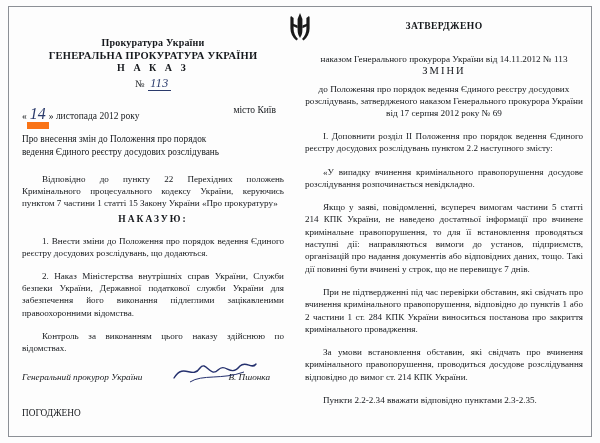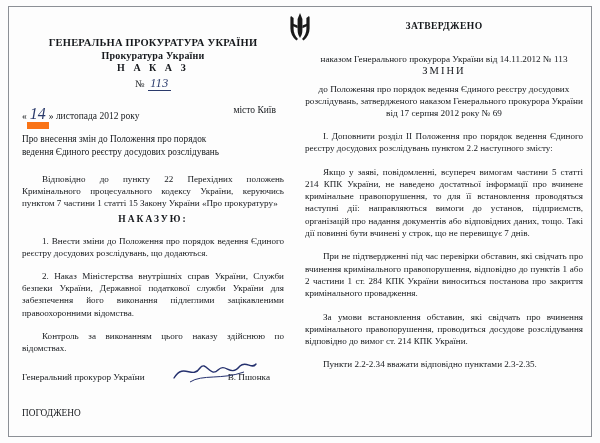--- a/index.html
+++ b/index.html
@@ -125,20 +125,21 @@
     font-weight: bold;
     font-size: 9.5px;
     letter-spacing: 2px;
     margin-top: 4px;
   }
   .sign-block {
     margin-top: 18px;
     position: relative;
     font-size: 9.2px;
     height: 16px;
+    font-style: italic;
   }
   .sign-block .role { position: absolute; left: 0; top: 0; }
   .sign-block .name { position: absolute; right: 14px; top: 0; }
   .pogodzheno {
     margin-top: 20px;
     font-size: 9.3px;
     font-weight: normal;
   }
 
   
@@ -191,22 +192,22 @@
     <svg width="26" height="30" viewBox="0 0 26 30">
       <path d="M13 1 L15.4 7 L15.4 18 C15.4 21 14.6 23.5 13 26 C11.4 23.5 10.6 21 10.6 18 L10.6 7 Z" fill="#1a1a1a"></path>
       <path d="M4 4 L6.6 6 L6.6 17 C6.6 20.5 8.2 24 11 27 L9.4 28.6 C5.6 25.4 3.4 21 3.4 16.5 L3.4 5.2 Z" fill="#1a1a1a"></path>
       <path d="M22 4 L19.4 6 L19.4 17 C19.4 20.5 17.8 24 15 27 L16.6 28.6 C20.4 25.4 22.6 21 22.6 16.5 L22.6 5.2 Z" fill="#1a1a1a"></path>
       <path d="M5.6 11.5 L10.6 13.6 L10.6 16.2 L5.6 14 Z" fill="#1a1a1a"></path>
       <path d="M20.4 11.5 L15.4 13.6 L15.4 16.2 L20.4 14 Z" fill="#1a1a1a"></path>
     </svg>
   </div>
 
   <div class="col-left">
+    <div class="org-line">Прокуратура України</div>
     <div class="org-line sub">ГЕНЕРАЛЬНА ПРОКУРАТУРА УКРАЇНИ</div>
-    <div class="org-line">Прокуратура України</div>
 
     <div class="nakaz">Н А К А З</div>
     <div class="nakaz-num">
       <span>№</span>
       <span class="handwr">113</span>
     </div>
 
     <div class="date-row">
       <div class="date-left">
         «<span class="hw">14</span>»
@@ -241,18 +242,19 @@
   </div>
 
   <div class="col-right">
     <div class="appr-title">ЗАТВЕРДЖЕНО</div>
     <div class="appr-sub">наказом Генерального прокурора України від 14.11.2012 № 113</div>
 
     <div class="zminy">ЗМІНИ</div>
     <div class="zminy-sub">до Положення про порядок ведення Єдиного реєстру досудових розслідувань, затвердженого наказом Генерального прокурора України від 17 серпня 2012 року № 69</div>
 
     <div class="r-p">І. Доповнити розділ ІІ Положення про порядок ведення Єдиного реєстру досудових розслідувань пунктом 2.2 наступного змісту:</div>
+    <div class="r-p">«У випадку вчинення кримінального правопорушення досудове розслідування розпочинається невідкладно.</div>
     <div class="r-p">Якщо у заяві, повідомленні, всупереч вимогам частини 5 статті 214 КПК України, не наведено достатньої інформації про вчинене кримінальне правопорушення, то для її встановлення проводяться наступні дії: направляються вимоги до установ, підприємств, організацій про надання документів або відповідних даних, тощо. Такі дії повинні бути вчинені у строк, що не перевищує 7 днів.</div>
     <div class="r-p">При не підтвердженні під час перевірки обставин, які свідчать про вчинення кримінального правопорушення, відповідно до пунктів 1 або 2 частини 1 ст. 284 КПК України виноситься постанова про закриття кримінального провадження.</div>
     <div class="r-p">За умови встановлення обставин, які свідчать про вчинення кримінального правопорушення, проводиться досудове розслідування відповідно до вимог ст. 214 КПК України.</div>
     <div class="r-p">Пункти 2.2-2.34 вважати відповідно пунктами 2.3-2.35.</div>
   </div>
 </div>
 
 </body></html>

